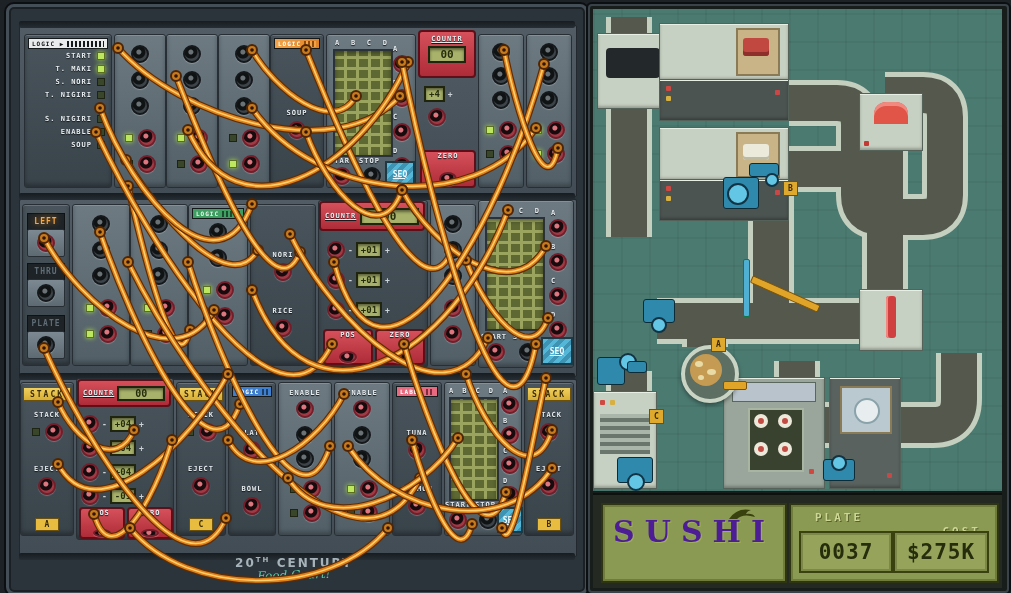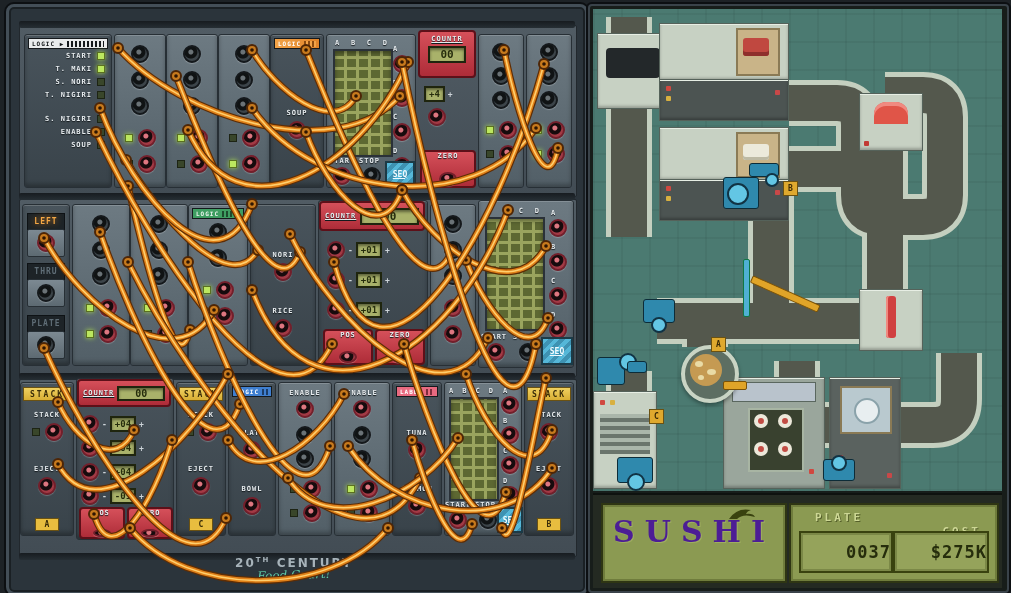--- a/index.html
+++ b/index.html
@@ -110,21 +110,21 @@
   .lcdbox{position:absolute;background:#8b9a52;border:2px solid #2e3513;
     box-shadow:inset 0 0 0 2px #6f7c3c;}
   .sushi-logo{font-family:"DejaVu Serif",serif;font-weight:bold;font-size:30px;
     letter-spacing:10px;color:#4c1d95;text-align:center;line-height:1;
     text-shadow:1px 1px 0 #9fae60;}
   .yeah{font-size:11px;letter-spacing:12px;color:#39420f;text-align:center;
     border-top:2px solid #39420f;margin:2px 14px 0;padding-top:3px;font-weight:bold;}
   .meter-label{font-size:11px;font-weight:bold;letter-spacing:3px;color:#cdd795;
     text-shadow:1px 1px 0 #55602a;}
   .meter-val{background:#95a35b;border:2px solid #39420f;color:#262d0c;
-    font-size:17px;font-weight:bold;letter-spacing:1px;text-align:right;
+    font-size:21px;font-weight:bold;letter-spacing:1px;text-align:center;
     box-shadow:inset 0 0 0 2px #7b8847;}
 </style>
 </head>
 <body>
 
 <div id="stage">
 
   <div class="panel-left">
     <div class="rack" style="left:10px;top:18px;width:556px;height:170px"></div>
     <div class="rack" style="left:10px;top:192px;width:556px;height:176px"></div>

